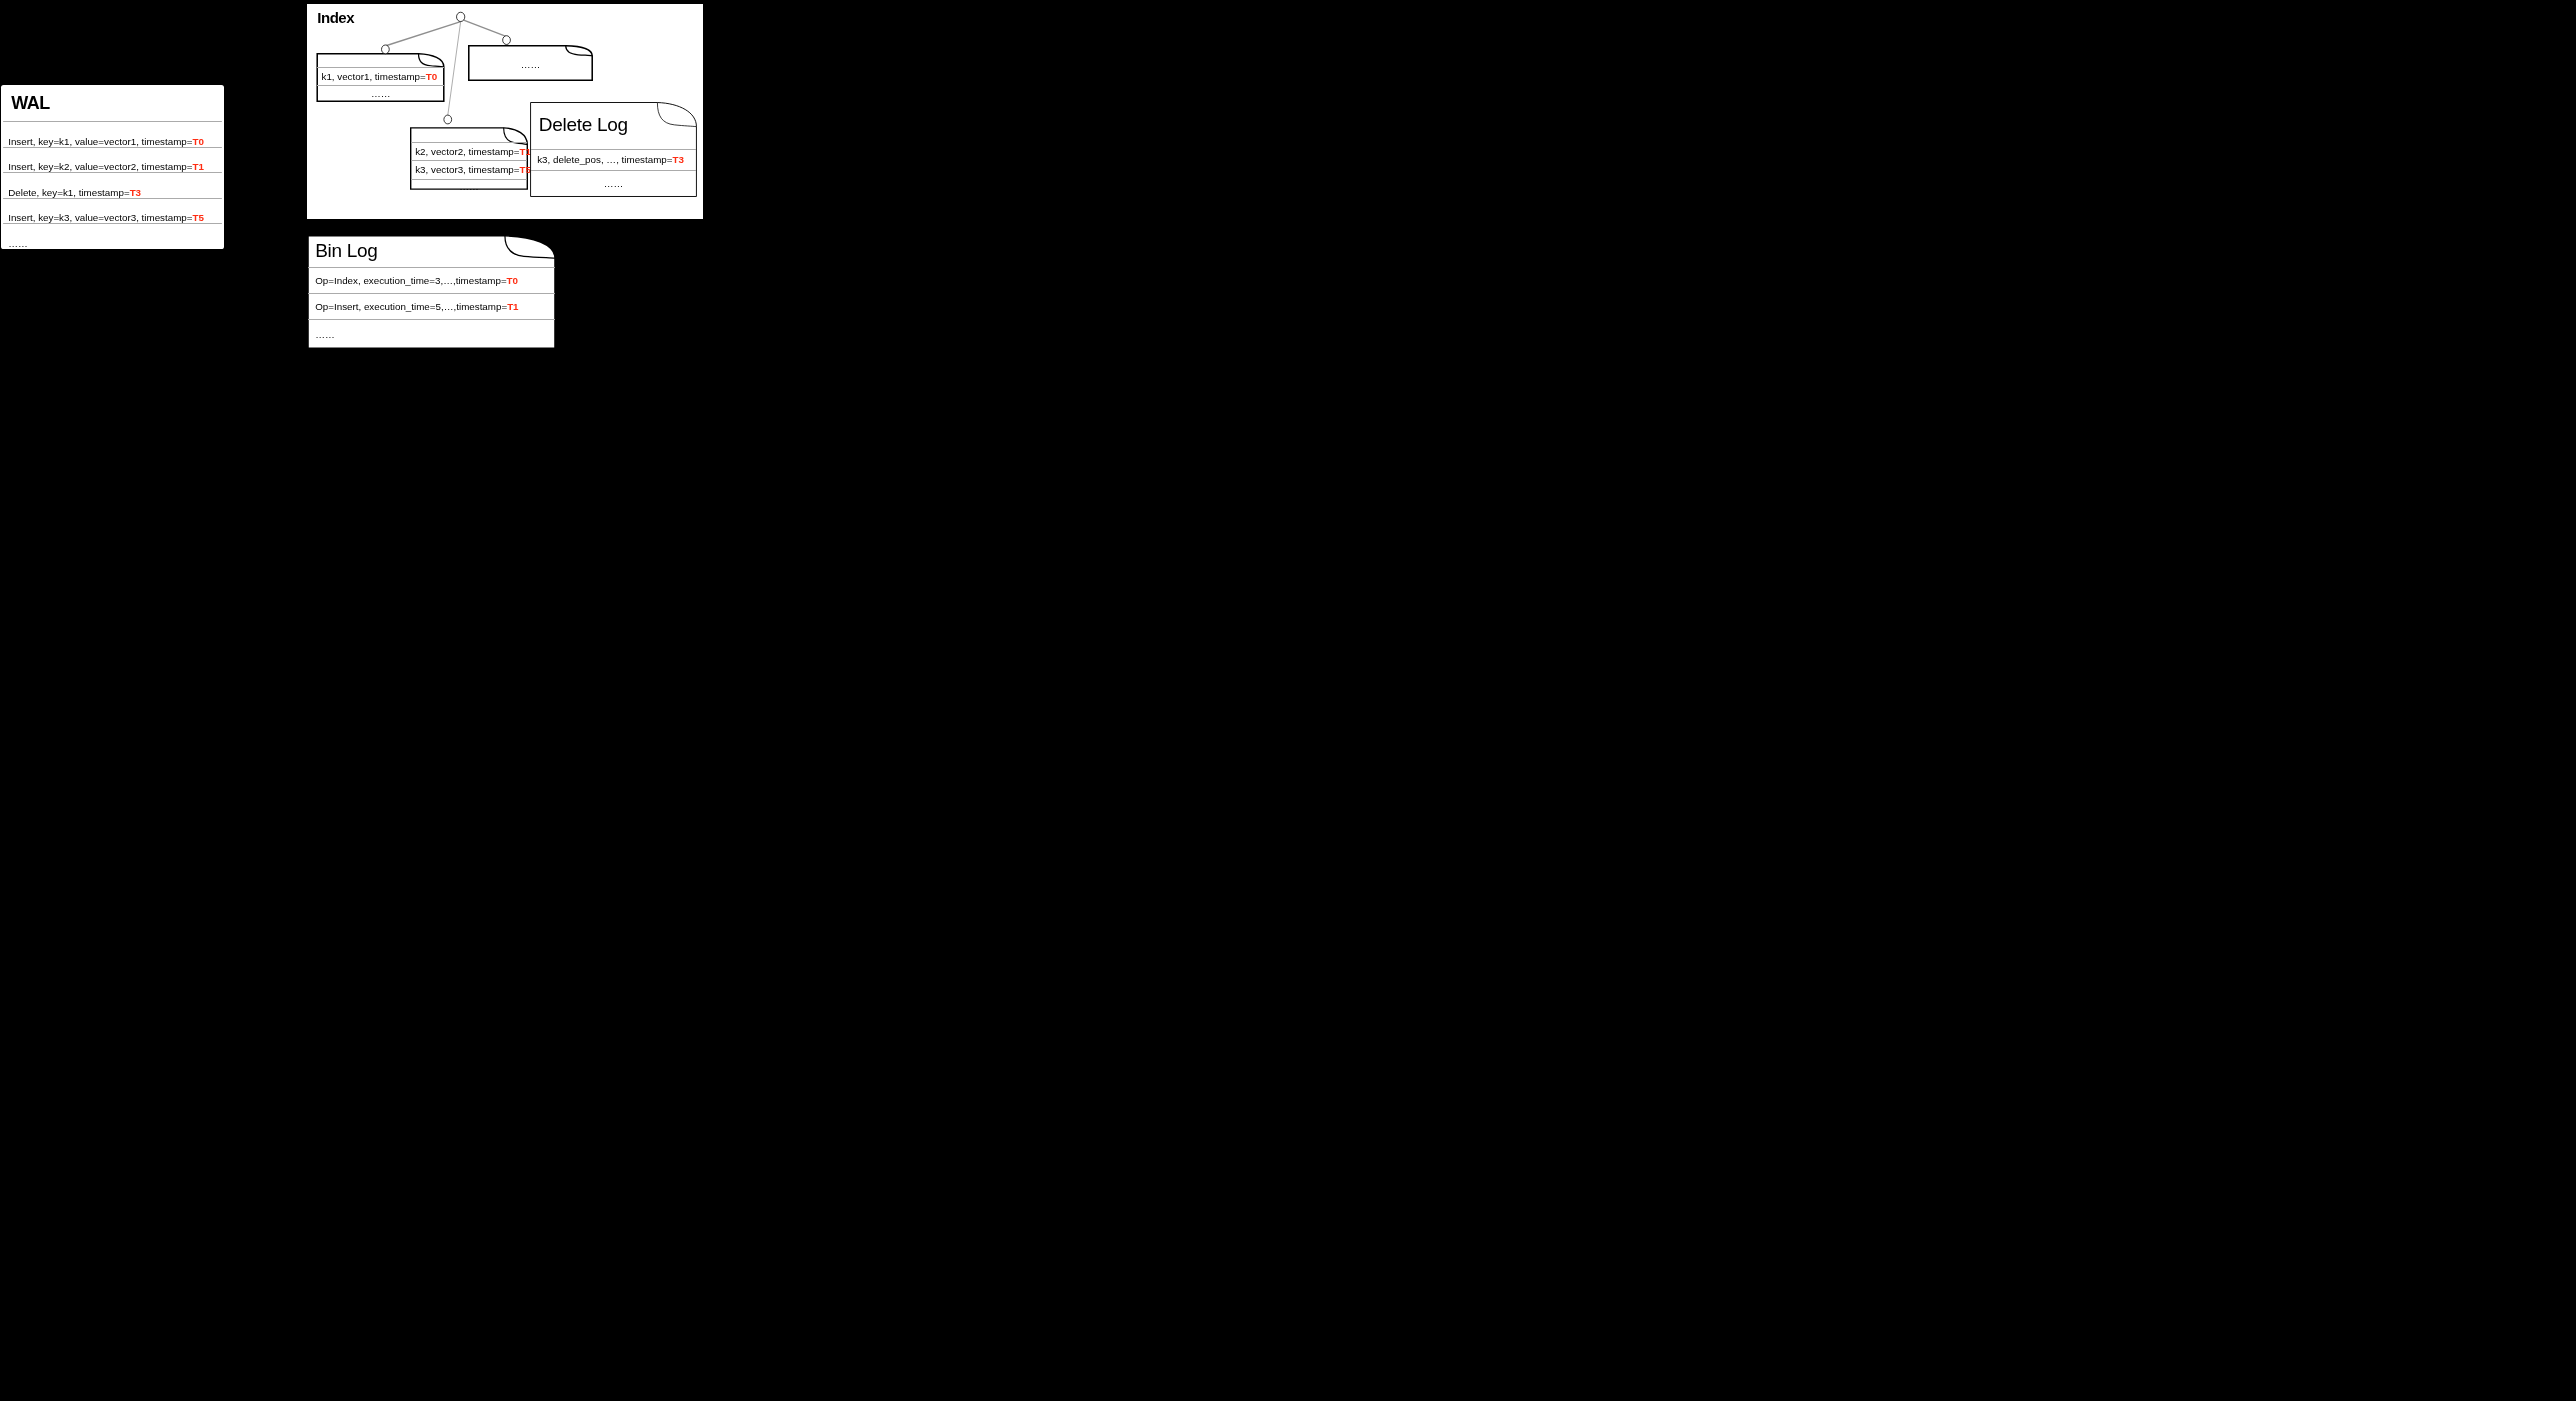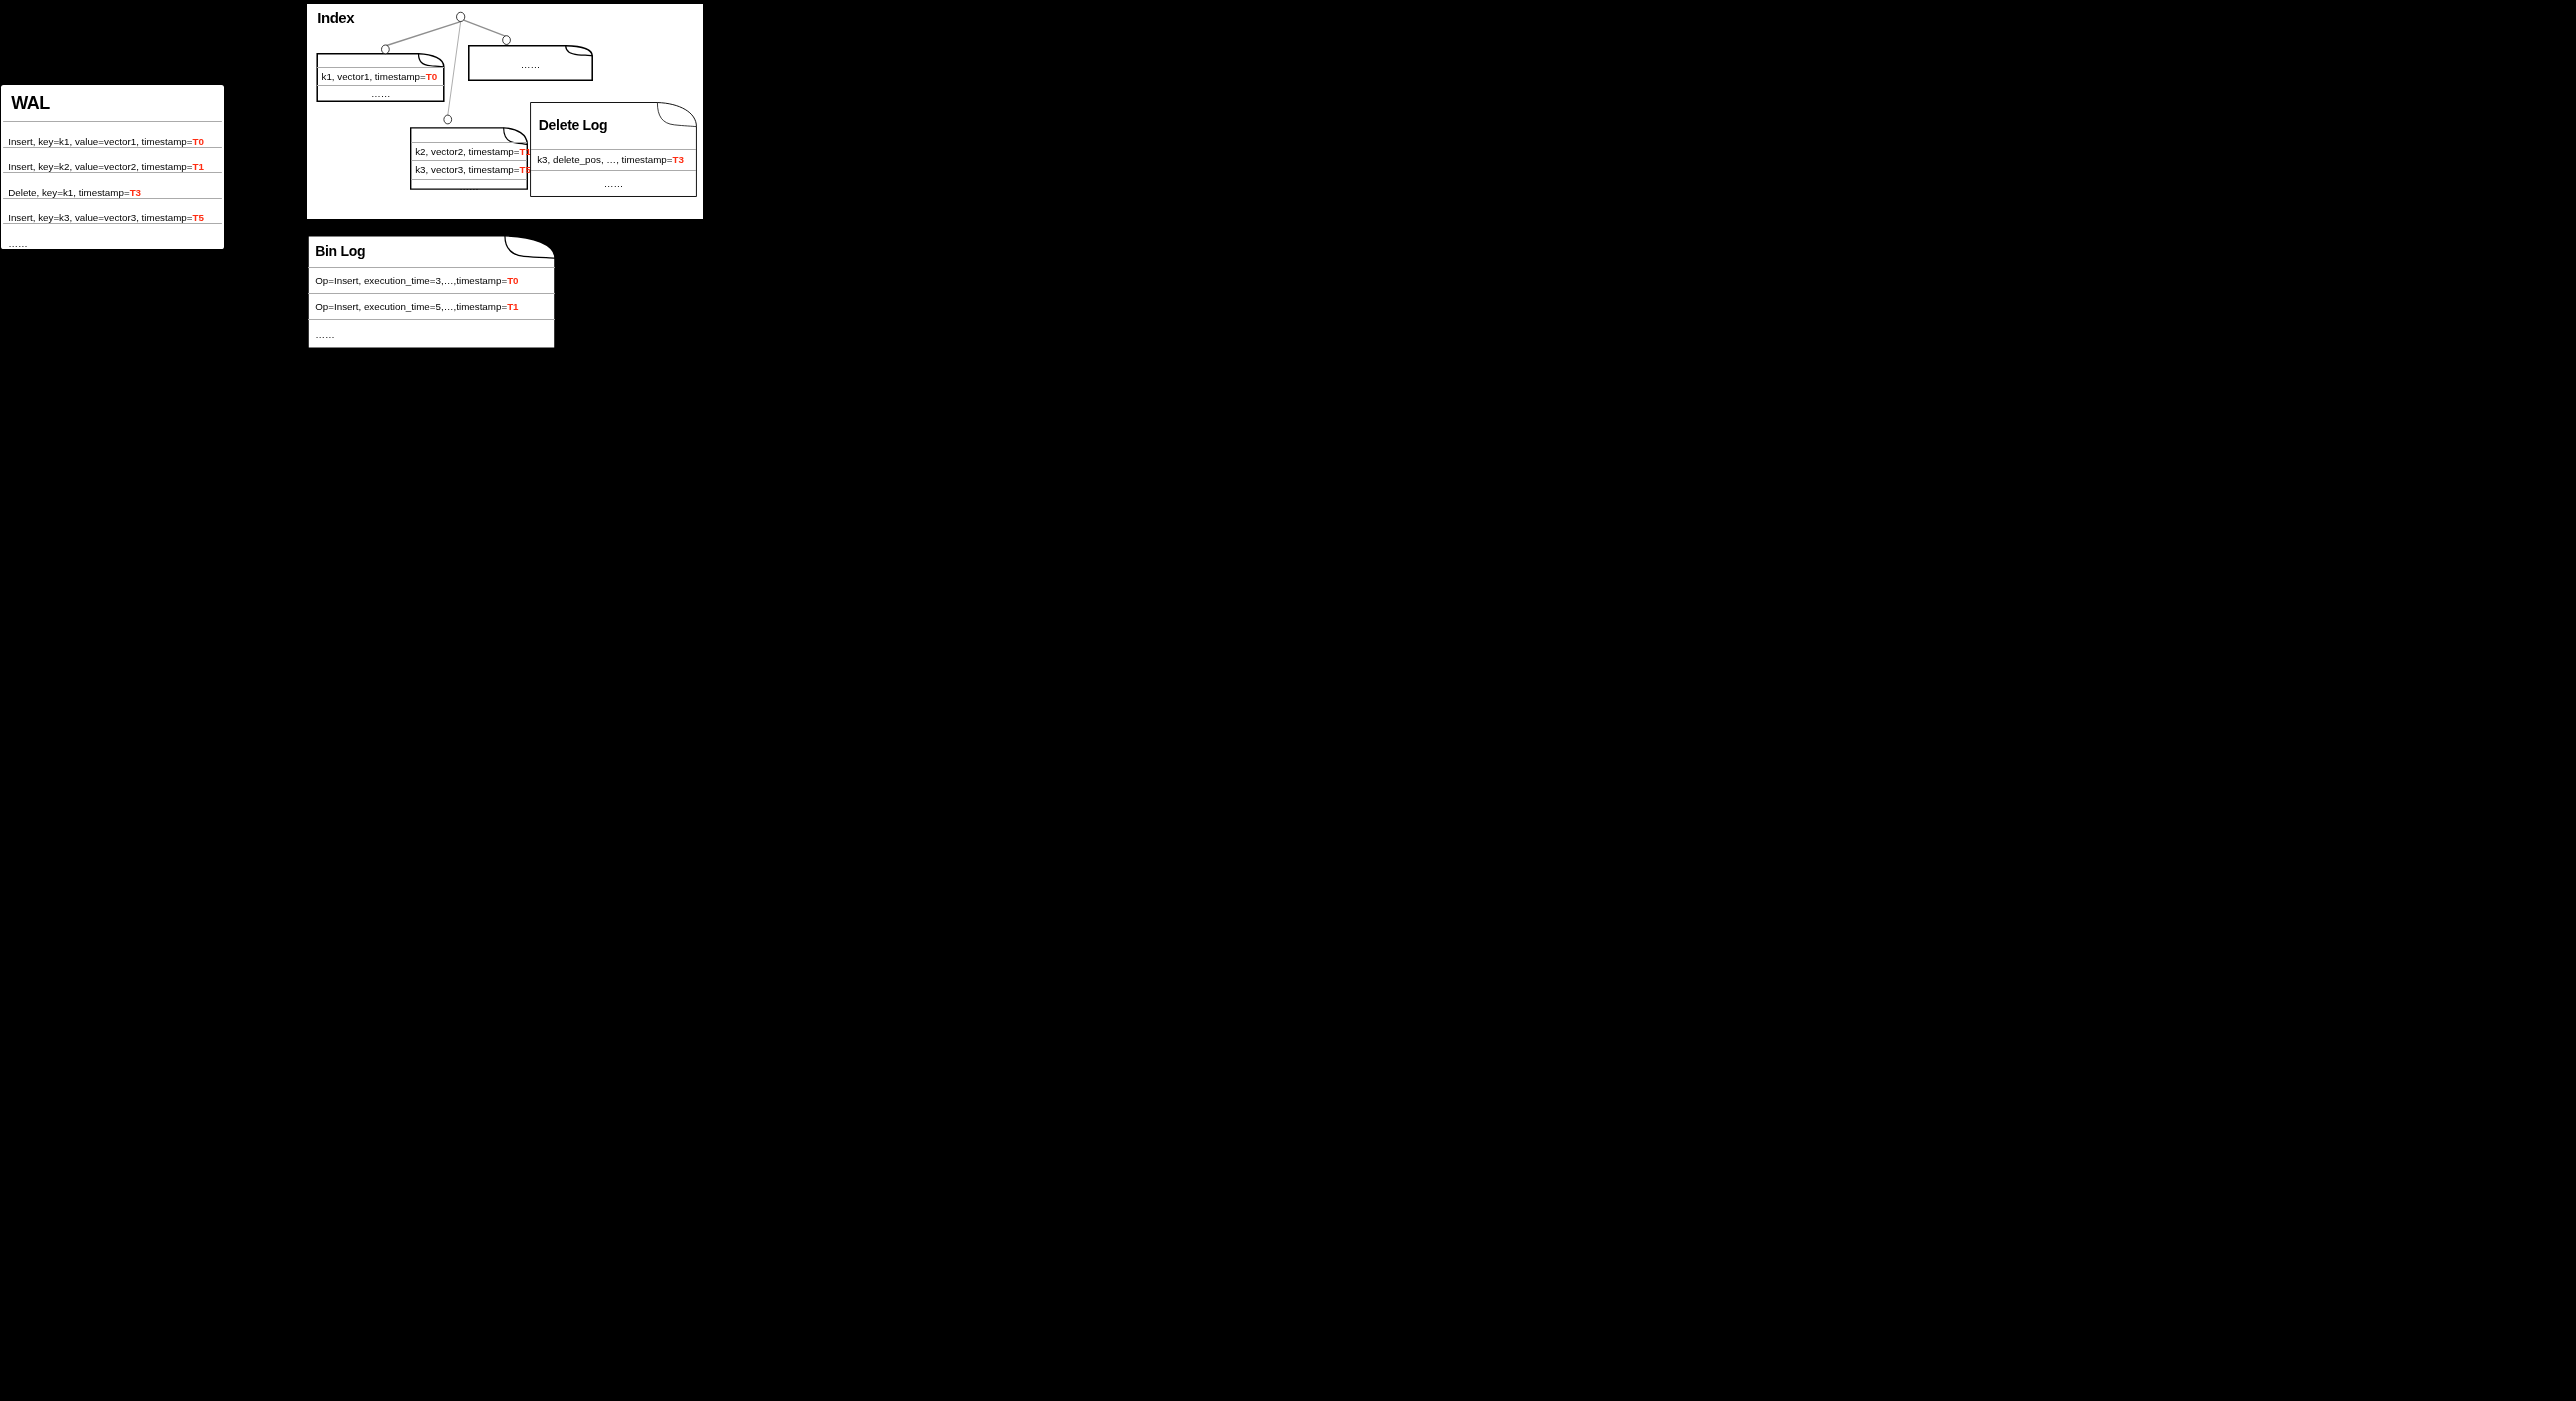--- a/index.html
+++ b/index.html
@@ -28,21 +28,21 @@
   #index-title { position: absolute; left: 10.3px; top: 5.2px; font-size: 15px; font-weight: bold; letter-spacing: -0.5px; }
   #tree-svg { position: absolute; left: 0; top: 0; width: 396px; height: 215px; pointer-events: none; z-index: 5; }
 
   
   .doc { position: absolute; }
   .doc > svg.outline { position: absolute; left: 0; top: 0; width: 100%; height: 100%; }
   .doc .content { position: absolute; left: 0; top: 0; width: 100%; height: 100%; display: flex; flex-direction: column; }
   .doc .drow { display: flex; align-items: center; padding-left: 5.2px; font-size: 9.8px; white-space: nowrap; }
   .doc .drow.center { justify-content: center; padding-left: 0; }
   .doc .dsep { height: 1px; background: #ABABAB; flex: none; margin: 0 1px; }
-  .doc .doc-title { font-weight: bold; font-size: 14px; letter-spacing: -0.3px; }
+  .doc .doc-title { font-weight: normal; font-size: 19px; letter-spacing: -0.3px; }
 
   #node-k1 { left: 9.3px; top: 49px; width: 129px; height: 49px; }
   #node-more { left: 161px; top: 41px; width: 125px; height: 36px; }
   #node-k2 { left: 79px; top: 120px; width: 118px; height: 69px; margin-left: 24px; }
   #delete-log { left: 223px; top: 98px; width: 167px; height: 95px; }
 
   
   #bin-log { position: absolute; left: 307px; top: 235px; width: 249px; height: 114px; }
   #bin-log .drow { padding-left: 8.2px; }
 </style>
@@ -175,21 +175,21 @@
     <svg class="outline" viewBox="0 0 484 222">
       <path d="M1.5,1.5 H385 C440,3 482.5,18 482.5,45 V220.5 H1.5 Z" fill="#fff" stroke="#000" stroke-width="3"></path>
       <path d="M385,1.5 C385,25 396,39 422,41.5 C445,43.5 472,44.2 482.5,45" fill="none" stroke="#000" stroke-width="2.4"></path>
     </svg>
     <div class="content">
       <div style="height:32px; display:flex; align-items:center; padding-left:8.2px">
         <span class="doc-title">Bin Log</span>
       </div>
       <div class="dsep"></div>
       <div class="drow" style="height:25px">
-        <span>Op=Insert, execution_time=3,…,timestamp=</span>
+        <span>Op=Index, execution_time=3,…,timestamp=</span>
           <span class="ts">T0</span>
       </div>
       <div class="dsep"></div>
       <div class="drow" style="height:25px">
         <span>Op=Insert, execution_time=5,…,timestamp=</span>
           <span class="ts">T1</span>
       </div>
       <div class="dsep"></div>
       <div class="drow" style="flex:1">
         <span>……</span>

